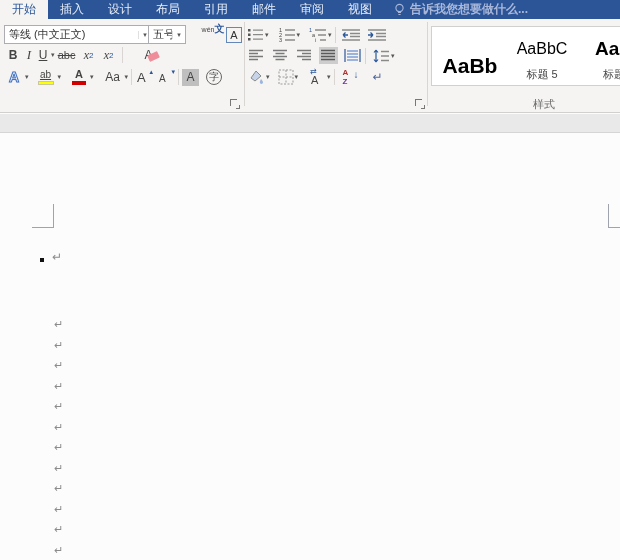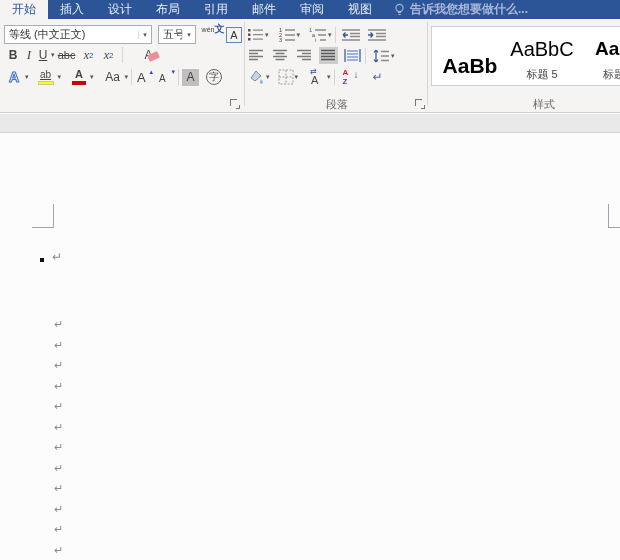--- a/index.html
+++ b/index.html
@@ -74,21 +74,21 @@
   .asianicon .aa { position:absolute; left:3px; bottom:0; font-size:11px; color:#444; }
   .asianicon .ar { position:absolute; left:2px; top:-2px; font-size:8px; color:#2b579a; }
 
   
   .g-styles { position:absolute; left:429px; top:0; width:191px; height:94px; }
   .stylegal { position:absolute; left:2px; top:7px; width:260px; height:60px; background:#fff; border:1px solid #d2d0ce; display:flex; padding:3px 2px; }
   .stylecard { width:72px; text-align:center; overflow:hidden; padding-top:4px; cursor:default; }
   .stylecard .prev { white-space:nowrap; color:#000; line-height:30px; height:30px; }
   .stylecard .nm { font-size:11px; color:#444; margin-top:3px; white-space:nowrap; }
   .prev1 { font-size:21px; font-weight:bold;margin-top:17px; }
-  .prev2 { font-size:20px; }
+  .prev2 { font-size:16px; }
   .prev3 { font-size:19px; font-weight:bold; }
 
   
   .docband { position:absolute; left:0; top:114px; width:620px; height:19px; background:#e9e9e9; border-bottom:1px solid #d5d5d5; }
   .page { position:absolute; left:0; top:133px; width:620px; height:427px; background:#fcfcfc; }
   .cropmark { position:absolute; }
   .crop-left { left:32px; top:71px; width:22px; height:24px; border-right:1px solid #9fa3ad; border-bottom:1px solid #9fa3ad; }
   .crop-right { left:608px; top:71px; width:20px; height:24px; border-left:1px solid #9fa3ad; border-bottom:1px solid #9fa3ad; }
   .heading { position:absolute; left:40px; top:117px; display:flex; align-items:baseline; }
   .hbullet { width:4px; height:4px; background:#111; align-self:center; margin-top:6px; margin-right:6px; }
@@ -123,21 +123,21 @@
     </div>
   </div>
 
   <div class="ribbon">
 
     <div class="g-font">
       <div class="combo" style="left:0;width:148px;">
         <span class="txt">等线 (中文正文)</span>
         <span class="arr">▾</span>
       </div>
-      <div class="combo" style="left:154px;width:38px;">
+      <div class="combo" style="left:144px;width:38px;">
         <span class="txt">五号</span>
         <span class="arr">▾</span>
       </div>
       <div class="btn phonetic" style="position:absolute;left:198px;top:5px;width:22px;">
         <span class="p1">wén</span>
         <span class="p2">文</span>
       </div>
       <div style="position:absolute;left:222px;top:6px;">
         <span class="charborder">A</span>
       </div>
@@ -305,21 +305,20 @@
         <span class="dd">▾</span>
         <span class="vsep"></span>
         <span class="sorticon" style="margin-left:4px;">
           <span class="sa">A</span>
           <span class="sz">Z</span>
           <span class="sd">↓</span>
         </span>
         <span class="btn markicon" style="margin-left:14px;">↵</span>
       </div>
 
-      <div class="grp-label">段落</div>
       <div class="launcher" style="right:2px;bottom:4px;">
           <span class="c"></span>
           <span class="a"></span>
         </div>
     </div>
 
     <div class="group-sep" style="left:427px;"></div>
 
     <div class="g-styles">
       <div class="stylegal">

